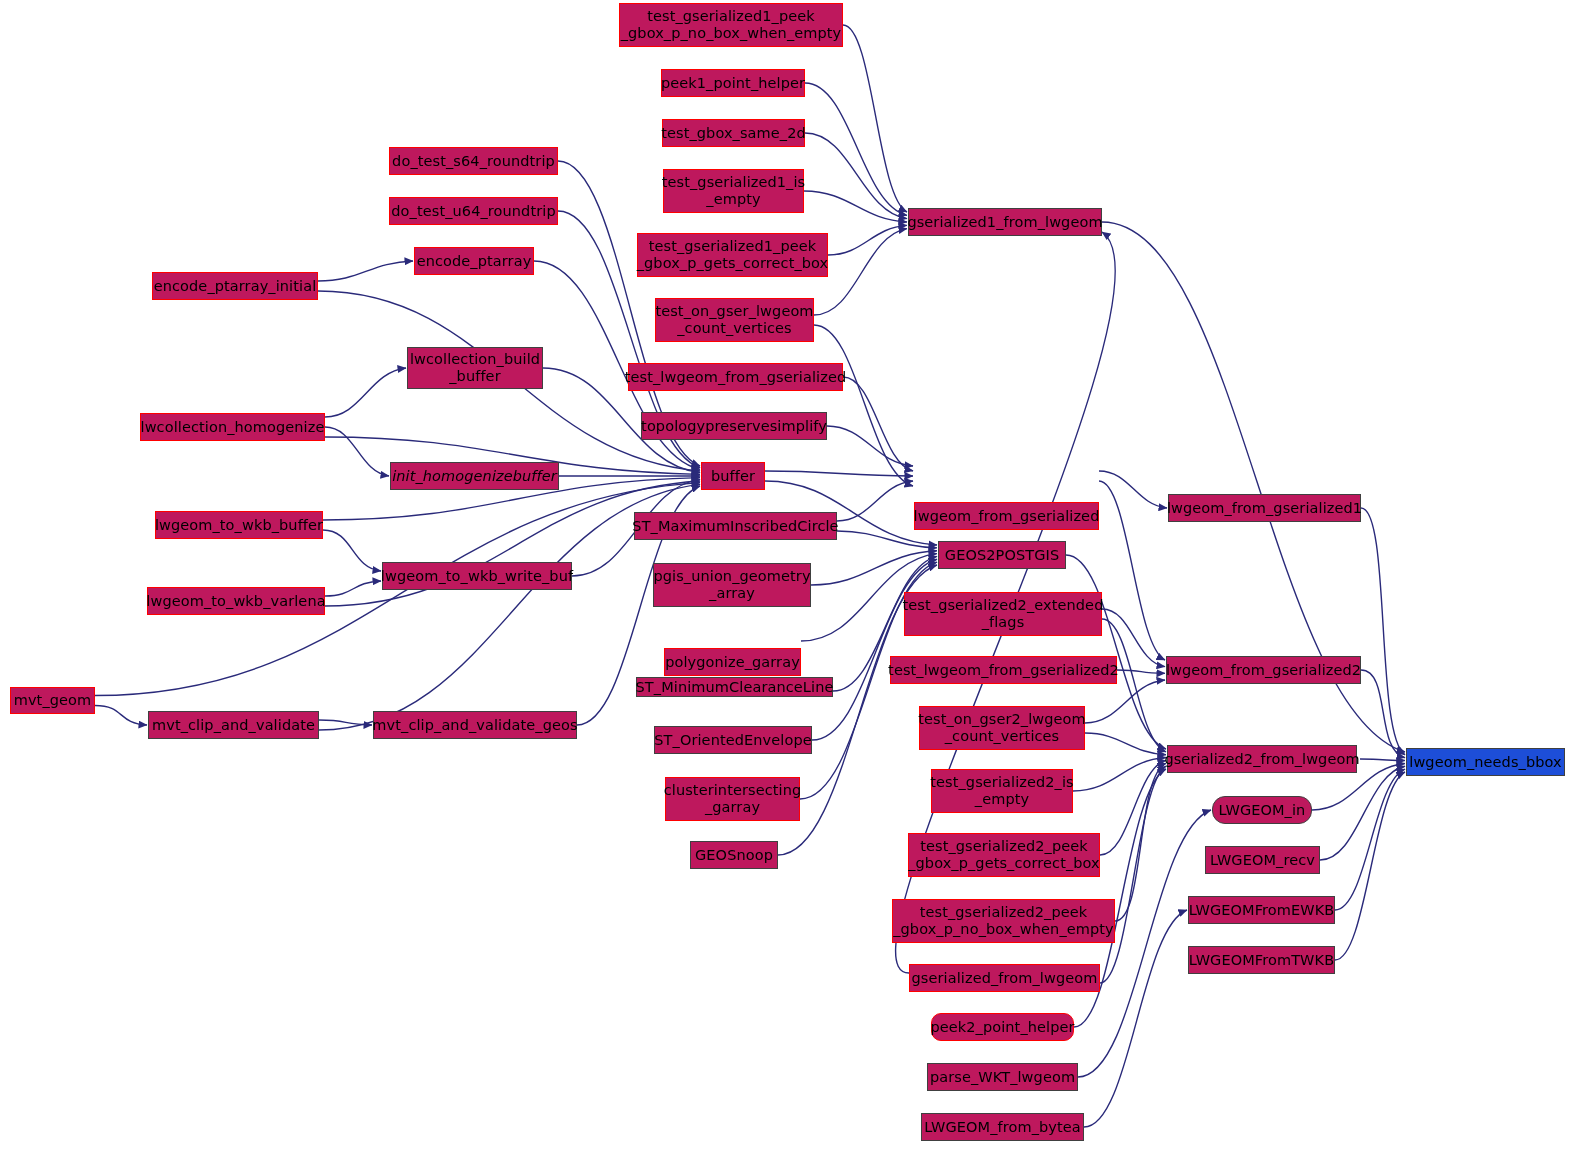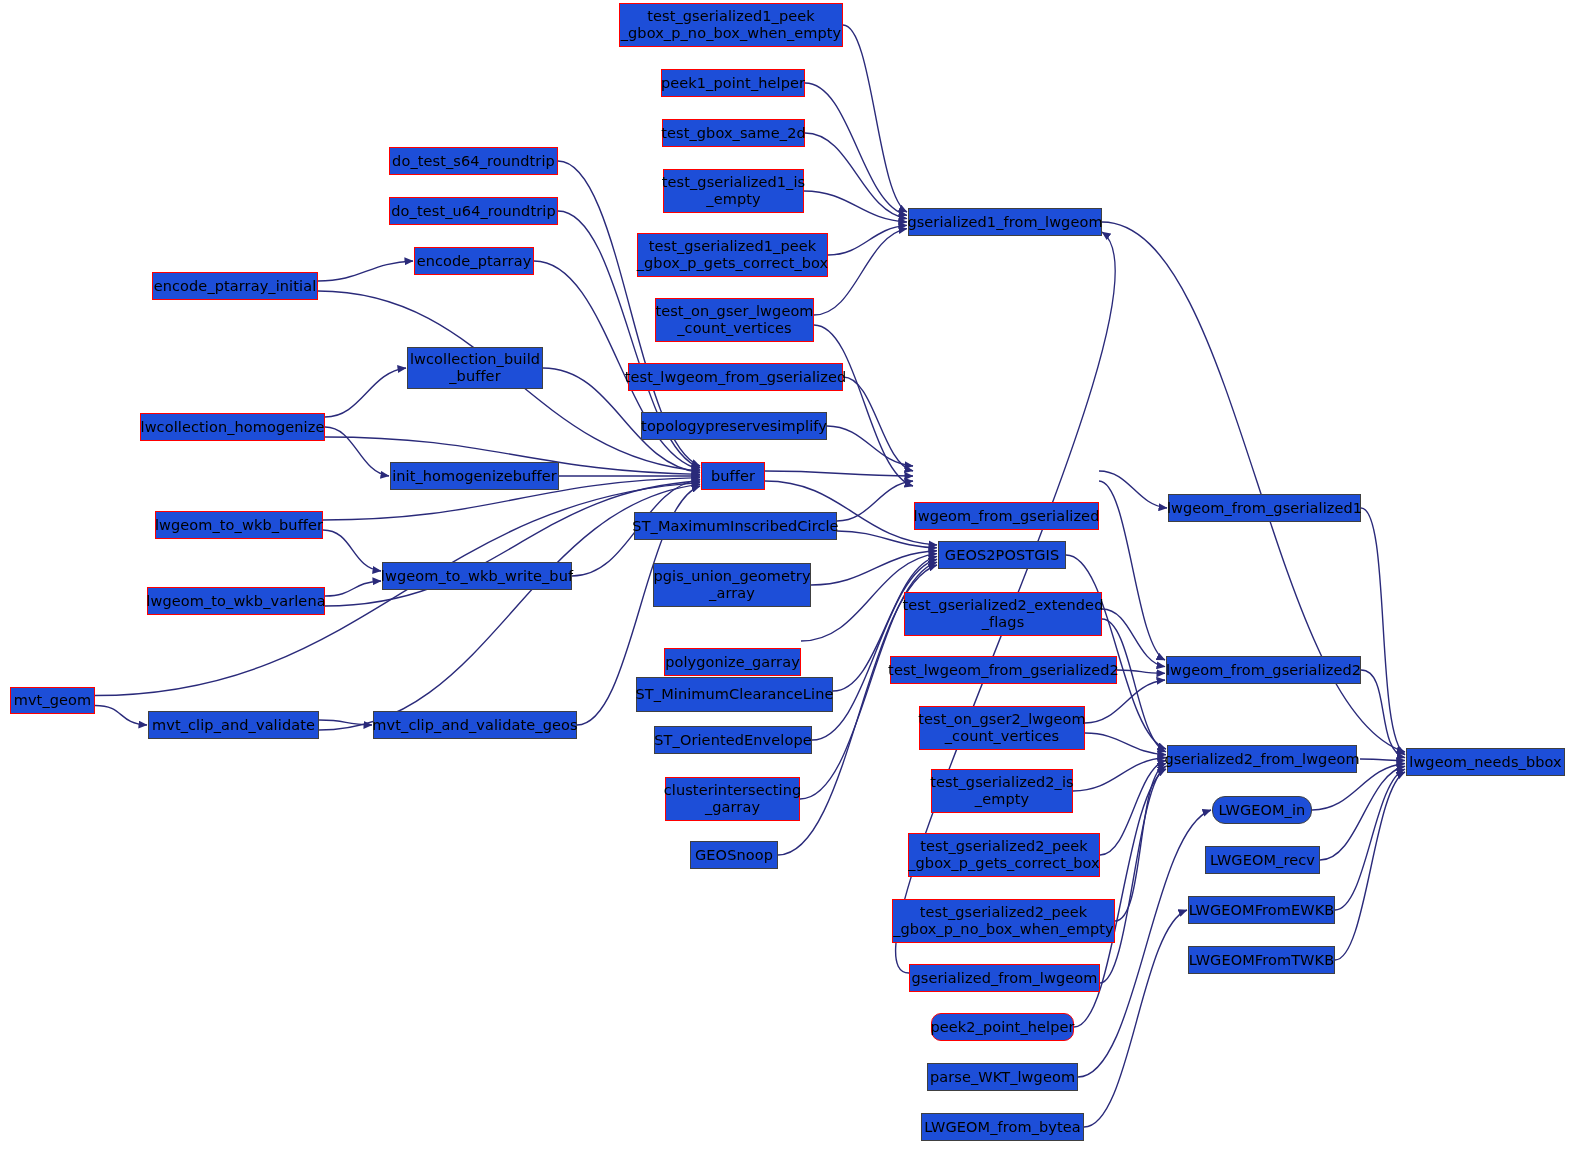--- a/index.html
+++ b/index.html
@@ -7,21 +7,21 @@
   #canvas{position:relative;width:1595px;height:1166px;overflow:hidden;background:#fff;}
   svg#edges{position:absolute;left:0;top:0;width:1595px;height:1166px;}
   .node{
     position:absolute;
     box-sizing:border-box;
     display:flex;align-items:center;justify-content:center;
     text-align:center;
     font-size:14.5px;
     line-height:17px;
     color:#000;
-    background:#1d4ed8;
+    background:#be185d;
     border:1px solid #404040;
     white-space:pre;
     letter-spacing:0.1px;
     z-index:5;
   }
   .node.red{border-color:#ff0000;}
   .node.hl{background:#1d4ed8;border-color:#404040;}
 </style>
 </head>
 <body>
@@ -113,37 +113,37 @@
       <div class="node" style="left: 908px; top: 208px; width: 194px; height: 28px;">gserialized1_from_lwgeom</div>
       <div class="node red" style="left: 637px; top: 233px; width: 191px; height: 44px;">test_gserialized1_peek
 _gbox_p_gets_correct_box</div>
       <div class="node red" style="left: 655px; top: 298px; width: 159px; height: 44px;">test_on_gser_lwgeom
 _count_vertices</div>
       <div class="node" style="left: 407px; top: 347px; width: 136px; height: 42px;">lwcollection_build
 _buffer</div>
       <div class="node red" style="left: 628px; top: 363px; width: 215px; height: 28px;">test_lwgeom_from_gserialized</div>
       <div class="node red" style="left: 140px; top: 413px; width: 185px; height: 28px;">lwcollection_homogenize</div>
       <div class="node" style="left: 641px; top: 412px; width: 186px; height: 28px;">topologypreservesimplify</div>
-      <div class="node" style="left: 390px; top: 462px; width: 169px; height: 28px;">init_homogenizebuffer</div>
+      <div class="node" style="left: 390px; top: 462px; width: 169px; height: 28px; font-style: italic;">init_homogenizebuffer</div>
       <div class="node red" style="left: 701px; top: 462px; width: 64px; height: 28px;">buffer</div>
       <div class="node red" style="left: 914px; top: 462px; width: 185px; height: 28px; margin-top: 40px;">lwgeom_from_gserialized</div>
       <div class="node" style="left: 1168px; top: 494px; width: 193px; height: 28px;">lwgeom_from_gserialized1</div>
       <div class="node red" style="left: 155px; top: 511px; width: 168px; height: 28px;">lwgeom_to_wkb_buffer</div>
       <div class="node" style="left: 634px; top: 512px; width: 203px; height: 28px;">ST_MaximumInscribedCircle</div>
       <div class="node" style="left: 938px; top: 541px; width: 128px; height: 28px;">GEOS2POSTGIS</div>
       <div class="node" style="left: 382px; top: 562px; width: 190px; height: 28px;">lwgeom_to_wkb_write_buf</div>
       <div class="node" style="left: 653px; top: 563px; width: 158px; height: 44px;">pgis_union_geometry
 _array</div>
       <div class="node red" style="left: 147px; top: 587px; width: 178px; height: 28px;">lwgeom_to_wkb_varlena</div>
       <div class="node red" style="left: 904px; top: 592px; width: 198px; height: 44px;">test_gserialized2_extended
 _flags</div>
       <div class="node red" style="left: 664px; top: 627px; width: 137px; height: 28px; margin-top: 21px;">polygonize_garray</div>
       <div class="node red" style="left: 890px; top: 656px; width: 227px; height: 28px;">test_lwgeom_from_gserialized2</div>
       <div class="node" style="left: 1166px; top: 656px; width: 195px; height: 28px;">lwgeom_from_gserialized2</div>
-      <div class="node" style="left: 636px; top: 677px; width: 197px; height: 35px;">ST_MinimumClearanceLine</div>
+      <div class="node" style="left: 636px; top: 677px; width: 197px; height: 20px;">ST_MinimumClearanceLine</div>
       <div class="node red" style="left: 10px; top: 687px; width: 85px; height: 27px;">mvt_geom</div>
       <div class="node red" style="left: 919px; top: 706px; width: 166px; height: 44px;">test_on_gser2_lwgeom
 _count_vertices</div>
       <div class="node" style="left: 148px; top: 711px; width: 171px; height: 28px;">mvt_clip_and_validate</div>
       <div class="node" style="left: 373px; top: 711px; width: 204px; height: 28px;">mvt_clip_and_validate_geos</div>
       <div class="node" style="left: 654px; top: 726px; width: 158px; height: 28px;">ST_OrientedEnvelope</div>
       <div class="node" style="left: 1167px; top: 745px; width: 190px; height: 28px;">gserialized2_from_lwgeom</div>
       <div class="node hl" style="left: 1406px; top: 748px; width: 159px; height: 28px;">lwgeom_needs_bbox</div>
       <div class="node red" style="left: 931px; top: 769px; width: 142px; height: 44px;">test_gserialized2_is
 _empty</div>

